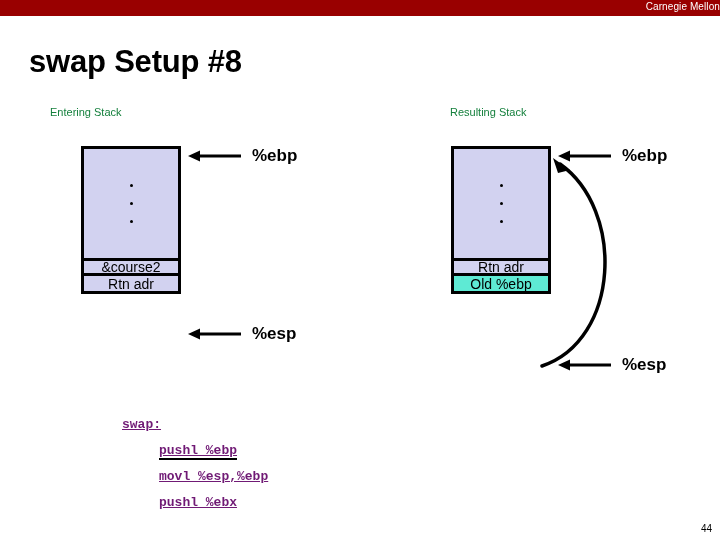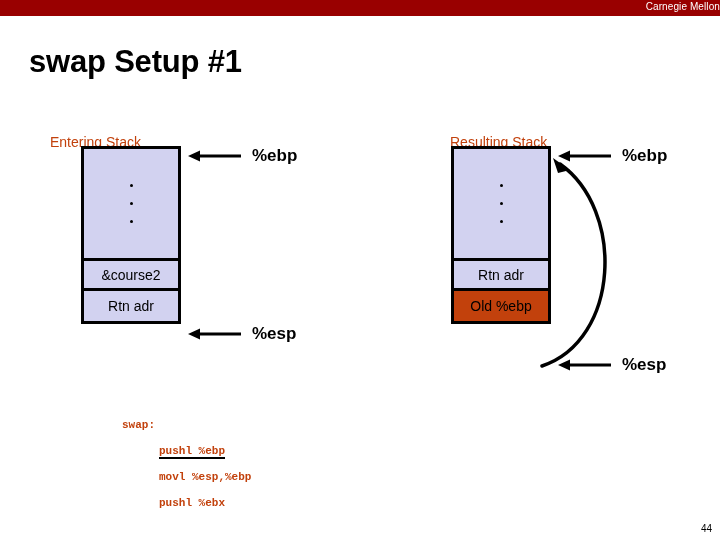--- a/index.html
+++ b/index.html
@@ -40,24 +40,23 @@
     font-size: 31px;
     font-weight: bold;
     color: #000000;
     letter-spacing: -0.2px;
     white-space: nowrap;
   }
 
   
   .col-subtitle {
     position: absolute;
-    font-size: 14px;
-    color: #c2410c;
-    white-space: nowrap;
-    margin-top: 28px;
+    font-size: 11px;
+    color: #15803d;
+    white-space: nowrap;
   }
   #subtitle-entering { left: 50px; top: 106px; }
   #subtitle-resulting { left: 450px; top: 106px; }
 
   
   .stack {
     position: absolute;
     width: 100px;
     border: 3px solid #000000;
     box-sizing: border-box;
@@ -68,25 +67,25 @@
 
   .cell {
     box-sizing: border-box;
     background: #d2d2f0;
     border-bottom: 3px solid #000000;
     display: flex;
     align-items: center;
     justify-content: center;
     font-size: 14px;
     color: #000000;
-    height: 30px;
+    height: 15px;
     position: relative;
   }
   .cell:last-child { border-bottom: none; }
-  .cell.dark { background: #c2410c; }
+  .cell.dark { background: #5eead4; }
 
   .cell.tall {
     height: 112px;
     flex-direction: column;
     justify-content: center;
     align-items: center;
   }
   .dots {
     display: flex;
     flex-direction: column;
@@ -126,24 +125,25 @@
     left: 520px; top: 140px;
     width: 120px; height: 250px;
     pointer-events: none;
   }
 
   
   #code-block {
     position: absolute;
     left: 122px; top: 412px;
     font-family: "Liberation Mono", monospace;
-    font-size: 11px;
+    font-size: 13px;
     font-weight: bold;
-    color: #c2410c;
+    color: #701a75;
     line-height: 26px;
+    text-decoration: underline;
   }
   #code-block .code-line { white-space: pre; }
   #code-block .code-line.indent { padding-left: 37px; }
   #code-block .code-line.highlight span {
     border-bottom: 2px solid #000000;
   }
 
   
   #page-number {
     position: absolute;
@@ -151,21 +151,21 @@
     font-size: 10px;
     color: #000000;
   }
 </style>
 </head>
 <body>
 
 <div id="header-bar"></div>
 <div id="header-brand">Carnegie Mellon</div>
 
-<div id="slide-title">swap Setup #1</div>
+<div id="slide-title">swap Setup #8</div>
 
 <div id="subtitle-entering" class="col-subtitle">Entering Stack</div>
 <div id="subtitle-resulting" class="col-subtitle">Resulting Stack</div>
 
 <div id="stack-entering" class="stack">
   <div class="cell tall">
     <div class="dots">
       <span class="dot"></span>
       <span class="dot"></span>
       <span class="dot"></span>

